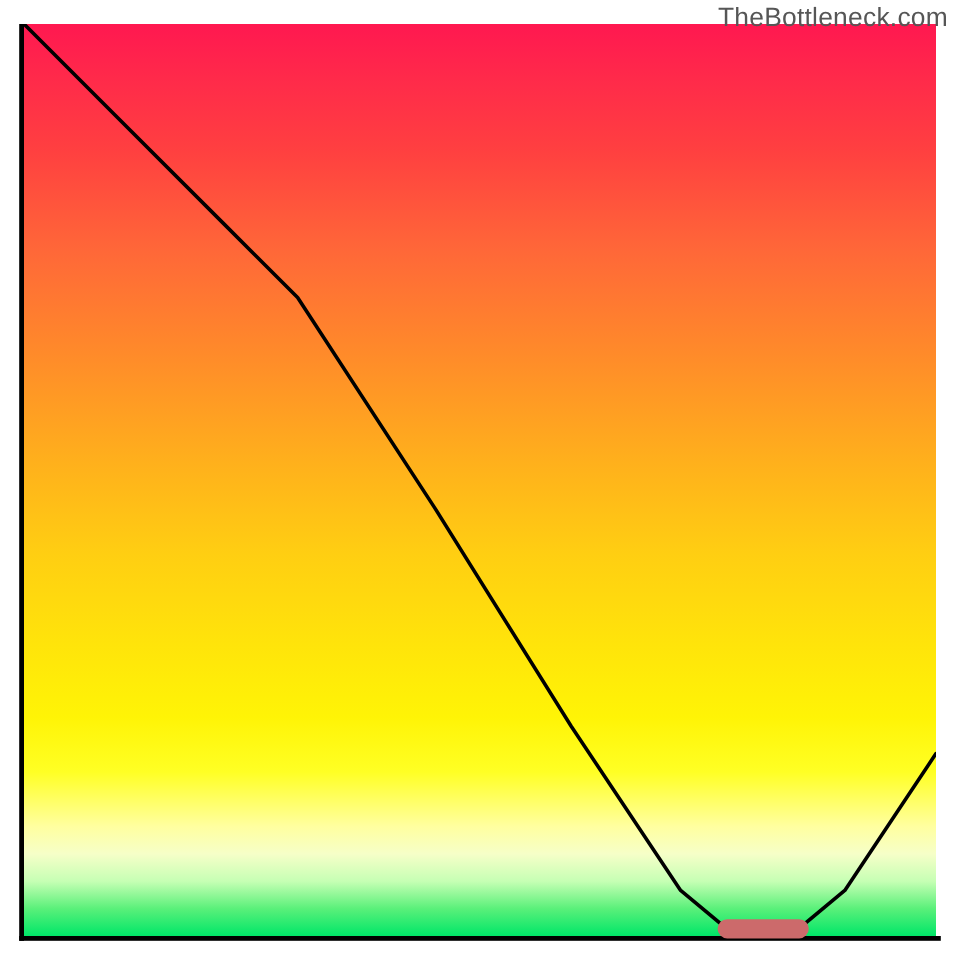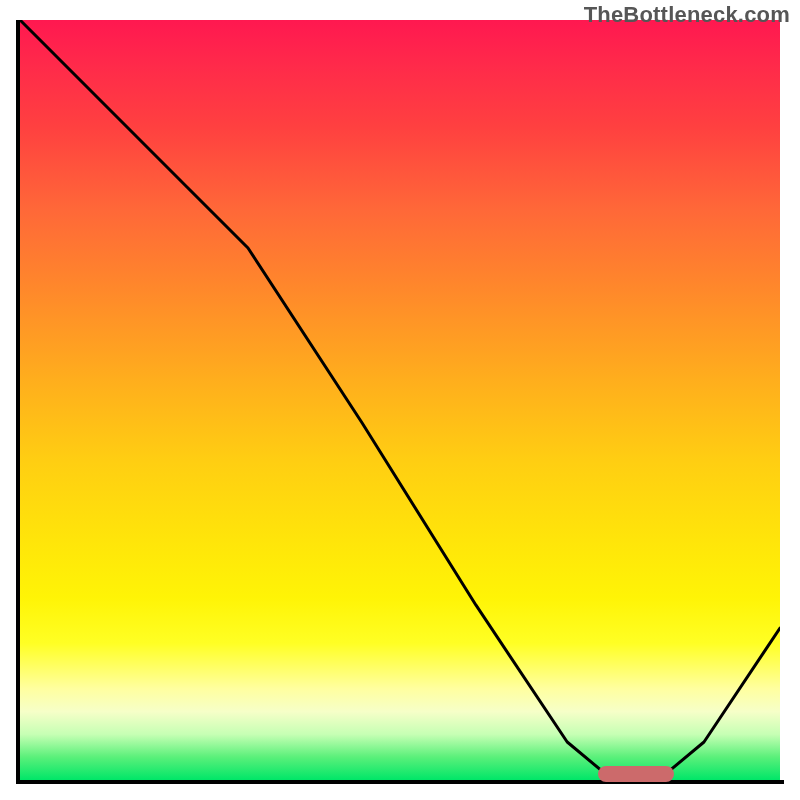--- a/index.html
+++ b/index.html
@@ -62,21 +62,21 @@
     height: 16px;
     border-radius: 8px;
     background: #cc6a6b;
   }
   .watermark {
     position: absolute;
     top: 2px;
     right: 10px;
     font-family: Arial, Helvetica, sans-serif;
     font-size: 22px;
-    font-weight: 700;
+    font-weight: 400;
     color: #565656;
     letter-spacing: 0.2px;
     text-align: right;
   }
 </style>
 </head>
 <body>
 
 <div class="chart-wrap">
   <div class="plot-area"></div>

